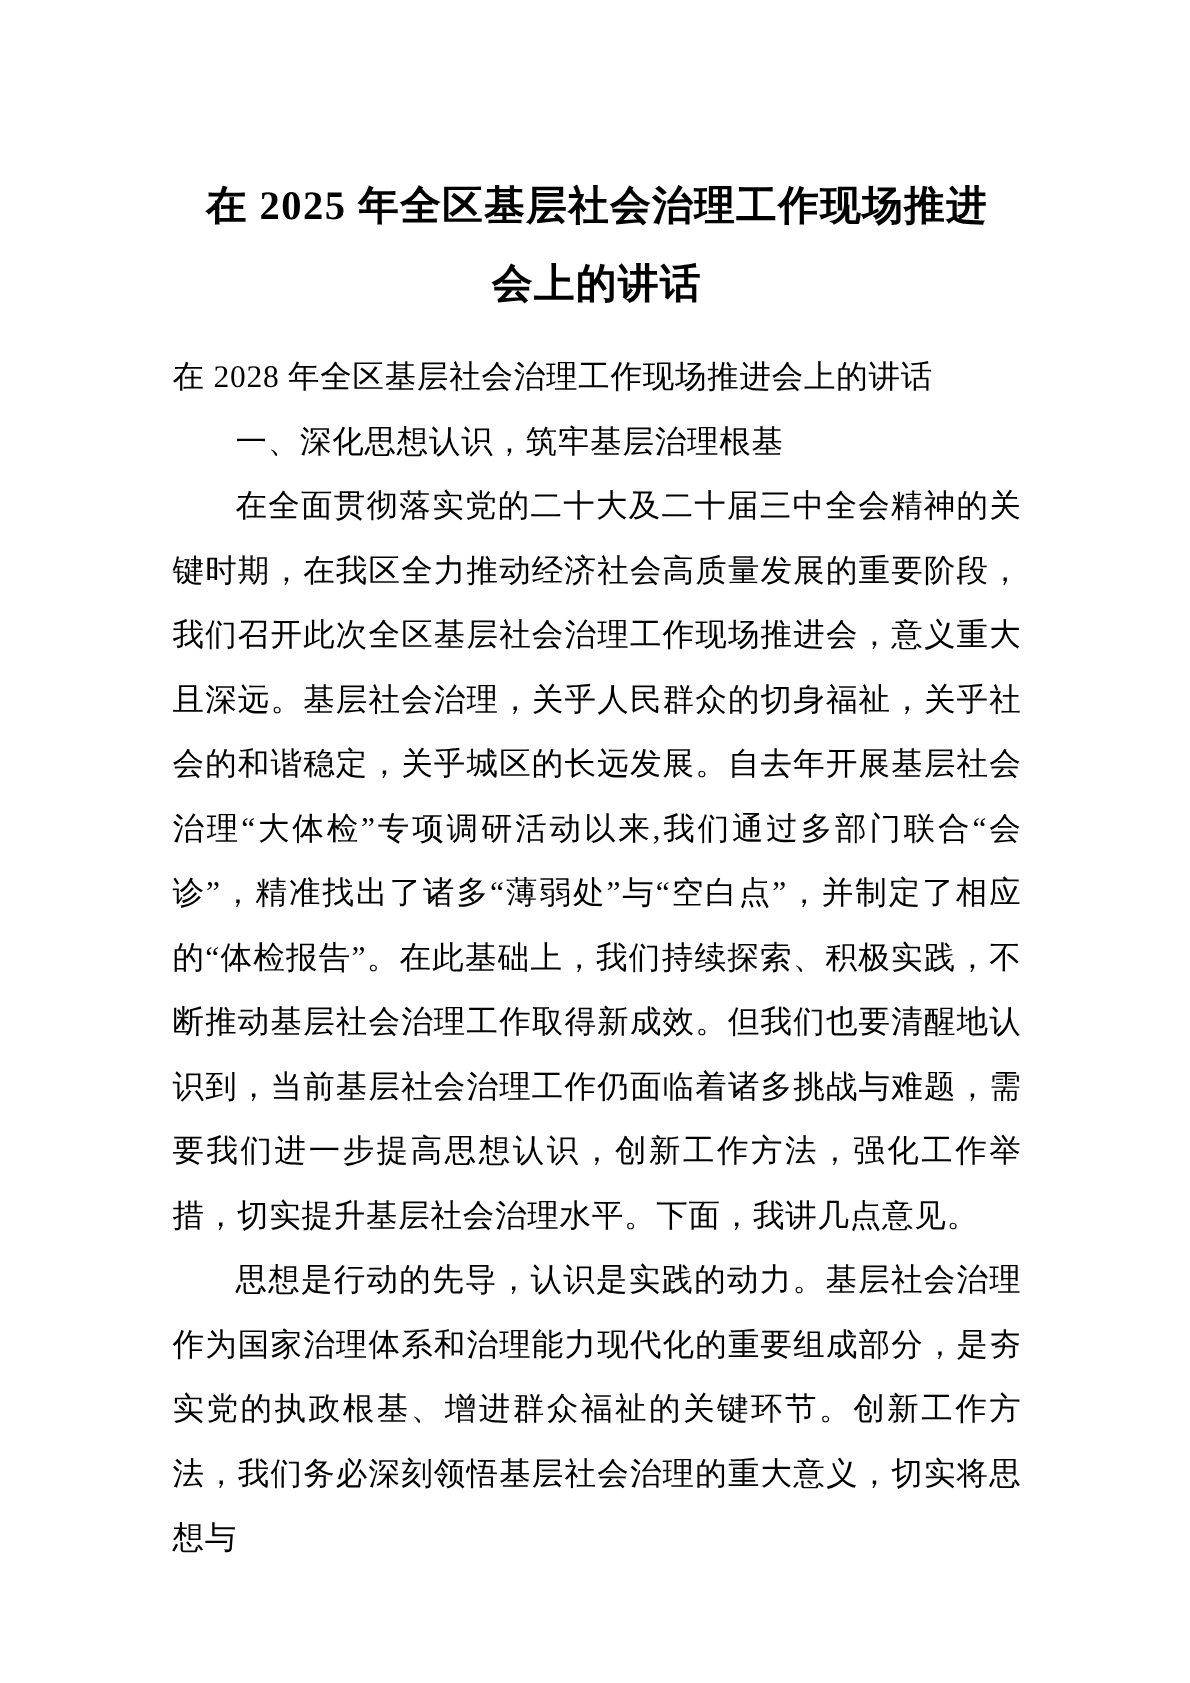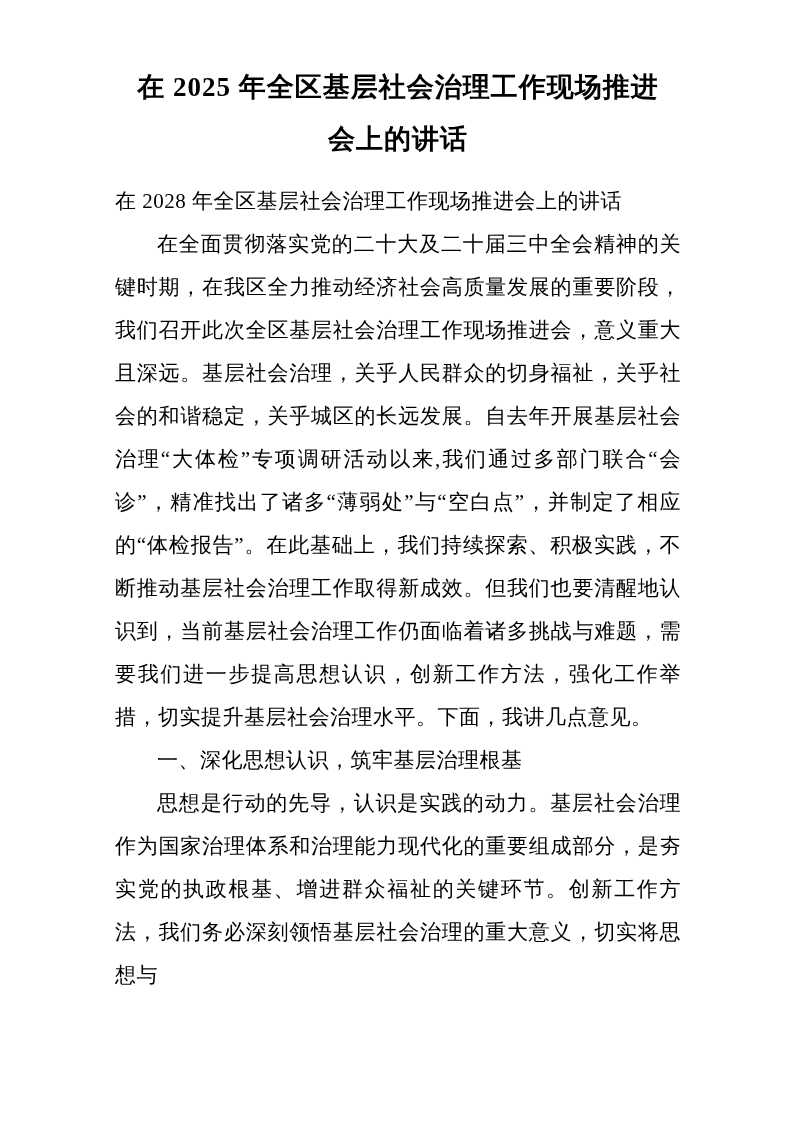--- a/index.html
+++ b/index.html
@@ -11,21 +11,21 @@
     height: 1122px;
     background: #ffffff;
     color: #000000;
     overflow: hidden;
     font-family: "Liberation Serif", "DejaVu Serif", serif;
   }
   .page {
     box-sizing: border-box;
     width: 793px;
     height: 1122px;
-    padding: 61px 112px 0 115px;
+    padding: 111px 112px 0 115px;
     background: #ffffff;
   }
   .title {
     font-size: 27px;
     font-weight: bold;
     text-align: center;
     line-height: 52px;
     letter-spacing: 1px;
     margin: 0 0 15px 0;
   }
@@ -52,18 +52,18 @@
 
 <div class="page">
 
   <div class="title">
     <div class="title-line">在 2025 年全区基层社会治理工作现场推进</div>
     <div class="title-line">会上的讲话</div>
   </div>
 
   <div class="body-text">
     <p class="para no-indent">在 2028 年全区基层社会治理工作现场推进会上的讲话</p>
+    <p class="para indent">一、深化思想认识，筑牢基层治理根基</p>
     <p class="para indent">在全面贯彻落实党的二十大及二十届三中全会精神的关键时期，在我区全力推动经济社会高质量发展的重要阶段，我们召开此次全区基层社会治理工作现场推进会，意义重大且深远。基层社会治理，关乎人民群众的切身福祉，关乎社会的和谐稳定，关乎城区的长远发展。自去年开展基层社会治理“大体检”专项调研活动以来,我们通过多部门联合“会诊”，精准找出了诸多“薄弱处”与“空白点”，并制定了相应的“体检报告”。在此基础上，我们持续探索、积极实践，不断推动基层社会治理工作取得新成效。但我们也要清醒地认识到，当前基层社会治理工作仍面临着诸多挑战与难题，需要我们进一步提高思想认识，创新工作方法，强化工作举措，切实提升基层社会治理水平。下面，我讲几点意见。</p>
-    <p class="para indent">一、深化思想认识，筑牢基层治理根基</p>
     <p class="para indent">思想是行动的先导，认识是实践的动力。基层社会治理作为国家治理体系和治理能力现代化的重要组成部分，是夯实党的执政根基、增进群众福祉的关键环节。创新工作方法，我们务必深刻领悟基层社会治理的重大意义，切实将思想与</p>
   </div>
 
 </div>
 
 </body></html>

